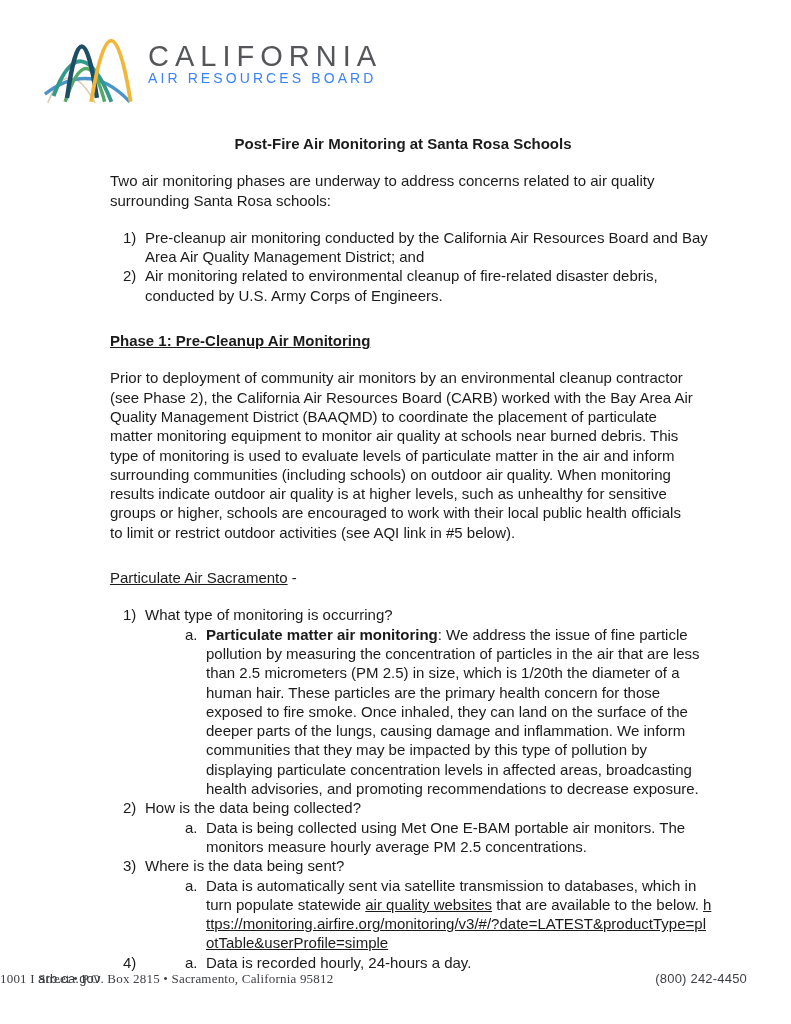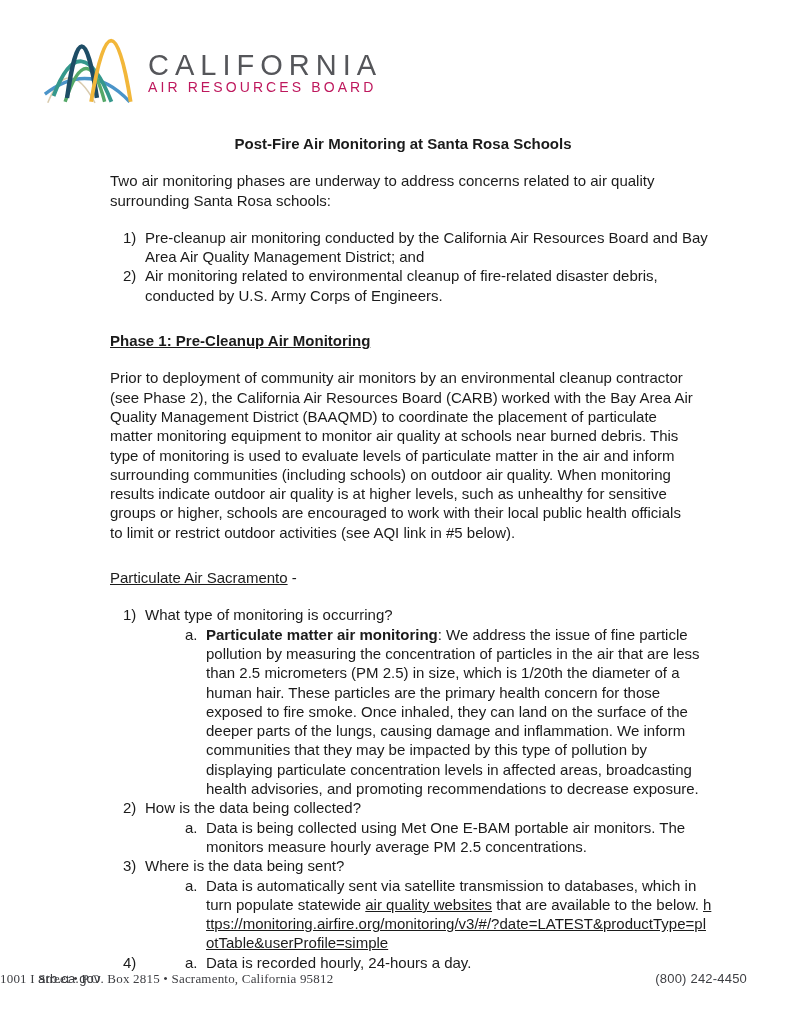--- a/index.html
+++ b/index.html
@@ -12,27 +12,27 @@
     font-family: "Liberation Sans", sans-serif;
     font-size: 15px;
     line-height: 19.3px;
     color: #1b1b1b;
     overflow: hidden;
   }
 
   
   .logo { position: absolute; top: 28px; left: 42px; }
   .logo-arcs { position: absolute; top: 4px; left: 0; width: 106px; height: 76px; }
-  .logo-text { position: absolute; left: 106px; top: 28px; width: 280px; }
+  .logo-text { position: absolute; left: 106px; top: 19px; width: 280px; }
   .logo-name {
     font-size: 29px; letter-spacing: 6px; color: #55565a;
     font-weight: 400; white-space: nowrap;
   }
   .logo-subname {
-    font-size: 14px; letter-spacing: 3.1px; color: #be185d;
+    font-size: 14px; letter-spacing: 3.1px; color: #3b82f6;
     margin-top: 3px; white-space: nowrap;
   }
 
   
   .content { position: absolute; left: 92px; top: 134px; width: 622px; }
   .doc-title { text-align: center; font-weight: bold; margin: 0 0 18px 0; }
   .para { margin: 18px; }
   .sect-gap { margin-top: 26px; }
   .heading-bold-underline { font-weight: bold; text-decoration: underline; }
   .underline { text-decoration: underline; }

